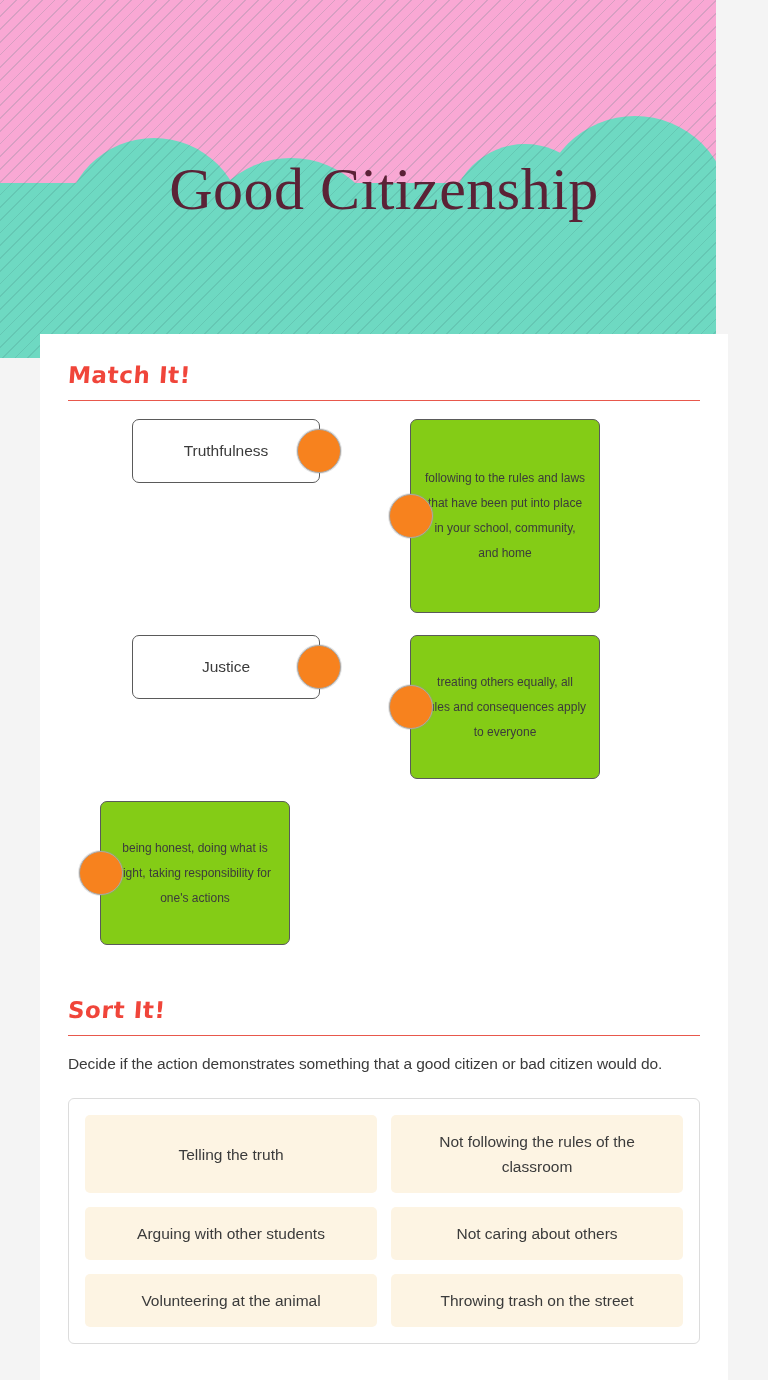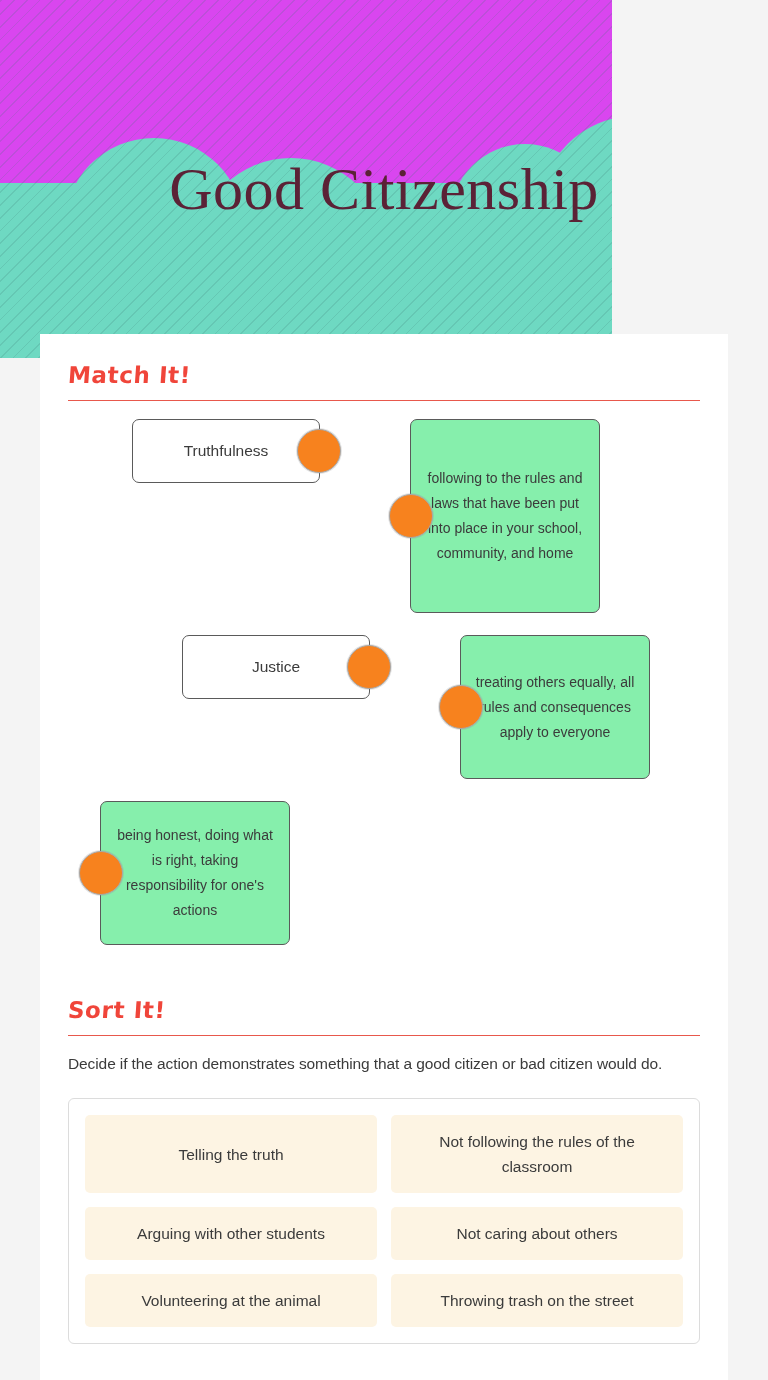--- a/index.html
+++ b/index.html
@@ -16,24 +16,24 @@
     position: relative;
     width: 768px;
     height: 1380px;
     background: #f4f4f4;
   }
 
   
   .header {
     position: absolute;
     top: 0; left: 0;
-    width: 612px;
+    width: 716px;
     height: 358px;
     overflow: hidden;
-    background: #d946ef;
+    background: #f9a8d4;
   }
   .stripes {
     position: absolute;
     inset: 0;
     background-image: repeating-linear-gradient(
       -45deg,
       rgba(60,120,115,0.18) 0px,
       rgba(60,120,115,0.18) 1.2px,
       rgba(0,0,0,0) 1.2px,
       rgba(0,0,0,0) 9px
@@ -132,26 +132,26 @@
     font-size: 15.5px;
     color: #3b3b3b;
     padding: 6px 24px;
   }
   .def-wrap { position: relative; margin-left: 32px; }
   .def-box {
     position: relative;
     width: 190px;
     border: 1px solid #5a5a5a;
     border-radius: 7px;
-    background: #86efac;
+    background: #84cc16;
     display: flex;
     align-items: center;
     justify-content: center;
     text-align: center;
-    font-size: 14px;
+    font-size: 12px;
     line-height: 25px;
     color: #3b3b3b;
     padding: 12px 12px;
   }
   .dot {
     position: absolute;
     width: 44px;
     height: 44px;
     border-radius: 50%;
     background: #f7821e;
@@ -231,21 +231,21 @@
             </div>
           </div>
           <div class="def-wrap">
             <div class="def-box" style="min-height:194px;">
               <span>following to the rules and laws that have been put into place in your school, community, and home</span>
               <span class="dot left"></span>
             </div>
           </div>
         </div>
 
-        <div class="match-row" style="margin-top:22px;justify-content:center;">
+        <div class="match-row" style="margin-top:22px;">
           <div class="term-wrap">
             <div class="term-box">
               <span>Justice</span>
               <span class="dot right"></span>
             </div>
           </div>
           <div class="def-wrap">
             <div class="def-box" style="min-height:144px;">
               <span>treating others equally, all rules and consequences apply to everyone</span>
               <span class="dot left"></span>

